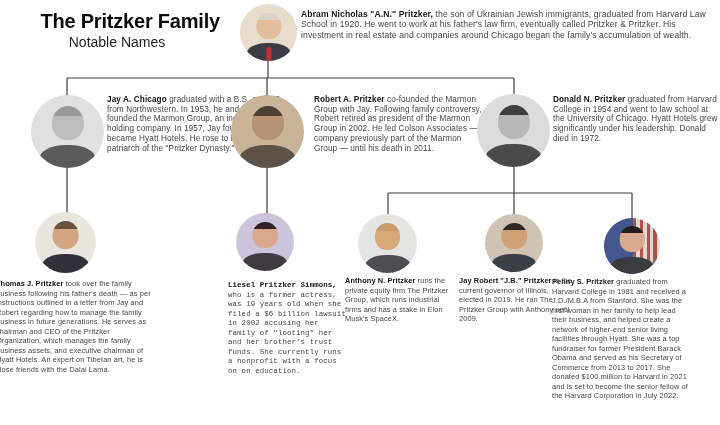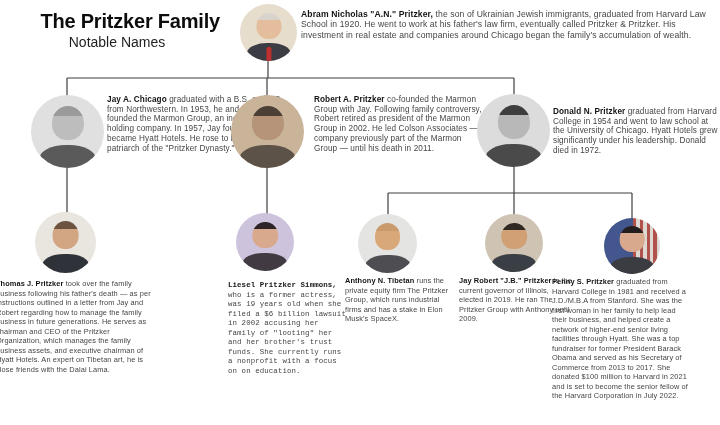--- a/index.html
+++ b/index.html
@@ -53,21 +53,21 @@
   #photo-penny   { left:604px; top:218px; width:56px; height:56px; }
 
   
   .bio { position:absolute; margin:0; font-size:8.2px; line-height:9.7px; letter-spacing:0.1px; color:#454545; }
   .bio b { color:#141414; }
   .bio.small { font-size:7.4px; line-height:9.5px; }
 
   #bio-root    { left:301px; top:9px;   width:414px; font-size:8.6px; line-height:10.4px; }
   #bio-jay     { left:107px; top:95px;  width:181px; }
   #bio-robert  { left:314px; top:95px;  width:172px; }
-  #bio-donald  { left:553px; top:95px;  width:166px;margin-top:12px; }
+  #bio-donald  { left:553px; top:95px;  width:166px; }
   #bio-thomas  { left:-4px;  top:279px; width:156px; }
   #bio-liesel  { left:228px; top:281px; width:119px;font-family:Liberation Mono, monospace; }
   #bio-anthony { left:345px; top:276px; width:110px; }
   #bio-jb      { left:459px; top:276px; width:114px; }
   #bio-penny   { left:552px; top:277px; width:139px; }
 </style>
 </head>
 <body>
 
 <div id="canvas">
@@ -134,21 +134,21 @@
   <p id="bio-liesel" class="bio small">
     <b>Liesel Pritzker Simmons,</b>
     <span>who is a former actress, was 19 years old when she filed a $6 billion lawsuit in 2002 accusing her family of "looting" her and her brother's trust funds. She currently runs a nonprofit with a focus on on education.</span>
   </p>
 
   <div id="photo-anthony" class="photo p-anthony">
     <span class="ph-head"></span>
     <span class="ph-body"></span>
   </div>
   <p id="bio-anthony" class="bio small">
-    <b>Anthony N. Tibetan</b>
+    <b>Anthony N. Pritzker</b>
     <span>runs the private equity firm The Pritzker Group, which runs industrial firms and has a stake in Elon Musk's SpaceX.</span>
   </p>
 
   <div id="photo-jb" class="photo p-jb">
     <span class="ph-head"></span>
     <span class="ph-body"></span>
   </div>
   <p id="bio-jb" class="bio small">
     <b>Jay Robert "J.B." Pritzker</b>
     <span>is the current governor of Illinois, elected in 2019. He ran The Pritzker Group with Anthony until 2009.</span>

